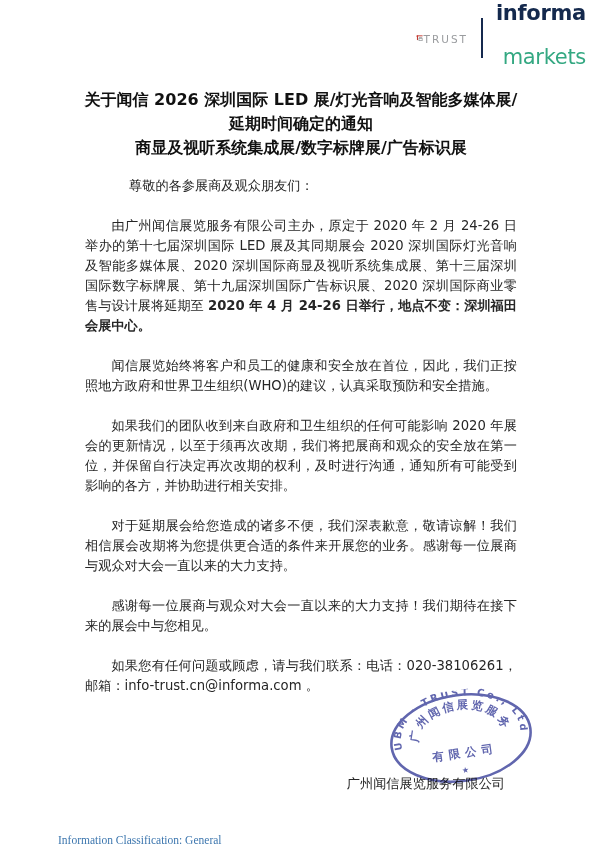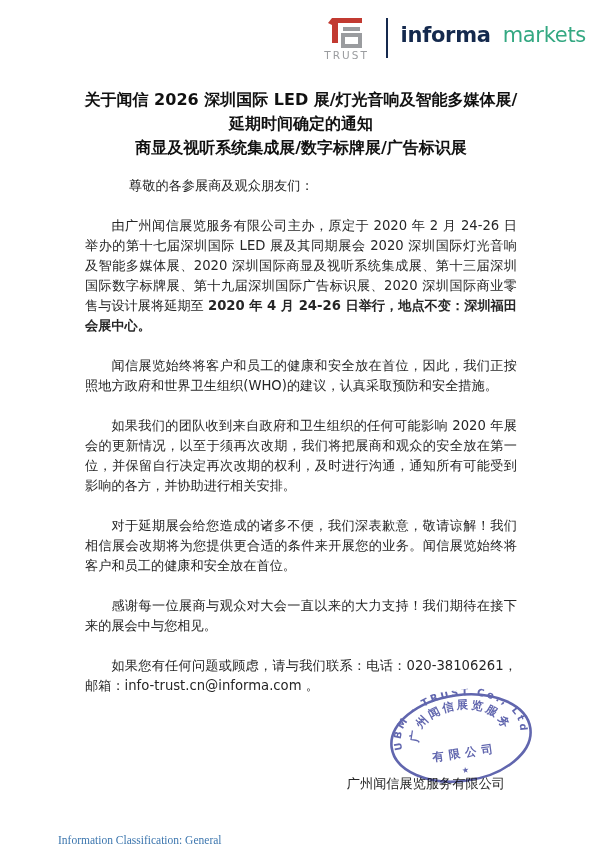--- a/index.html
+++ b/index.html
@@ -8,24 +8,24 @@
     position:relative; width:602px; height:852px; margin:0 auto;
     background:#ffffff; overflow:hidden;
     font-family:"DejaVu Sans","Liberation Sans",sans-serif;
     color:#262626;
   }
   
   .brand-row {
     position:absolute; top:14px; right:16px;
     display:flex; align-items:center; gap:13px; height:48px;
   }
-  .trust-mark { display:flex; flex-direction:column; align-items:center; width:52px; }
+  .trust-mark { display:flex; align-items:center; width:52px; }
   .trust-label { font-size:10.5px; letter-spacing:2px; color:#9a9c9f; margin-top:1px; }
   .brand-divider { width:2px; height:40px; background:#15294e; }
-  .informa-wrap { display:flex; align-items:flex-end; gap:12px; padding-bottom:6px; }
+  .informa-wrap { display:flex; align-items:flex-end; gap:20px; padding-bottom:6px;flex-direction:column; }
   .informa-word { font-size:21px; font-weight:700; color:#14294d; letter-spacing:-0.3px; }
   .markets-word { font-size:21px; font-weight:400; color:#34a882; letter-spacing:-0.3px; }
   
   .doc-title {
     margin:88px 60px 0 60px; text-align:center;
     font-size:16px; font-weight:700; line-height:24px; color:#111;
   }
   
   .doc-body { margin:0 85px; font-size:13.2px; line-height:20px; text-align:justify; }
   .salutation { margin-top:16px;margin-left:44px; }
@@ -79,21 +79,21 @@
     <div>关于闻信 2026 深圳国际 LED 展/灯光音响及智能多媒体展/</div>
     <div>延期时间确定的通知</div>
     <div>商显及视听系统集成展/数字标牌展/广告标识展</div>
   </h1>
 
   <div class="doc-body">
     <p class="salutation">尊敬的各参展商及观众朋友们：</p>
     <p class="para"><span>由广州闻信展览服务有限公司主办，原定于 2020 年 2 月 24-26 日举办的第十七届深圳国际 LED 展及其同期展会 2020 深圳国际灯光音响及智能多媒体展、2020 深圳国际商显及视听系统集成展、第十三届深圳国际数字标牌展、第十九届深圳国际广告标识展、2020 深圳国际商业零售与设计展将延期至 </span><span class="bold-seg">2020 年 4 月 24-26 日举行，地点不变：深圳福田会展中心。</span></p>
     <p class="para">闻信展览始终将客户和员工的健康和安全放在首位，因此，我们正按照地方政府和世界卫生组织(WHO)的建议，认真采取预防和安全措施。</p>
     <p class="para">如果我们的团队收到来自政府和卫生组织的任何可能影响 2020 年展会的更新情况，以至于须再次改期，我们将把展商和观众的安全放在第一位，并保留自行决定再次改期的权利，及时进行沟通，通知所有可能受到影响的各方，并协助进行相关安排。</p>
-    <p class="para">对于延期展会给您造成的诸多不便，我们深表歉意，敬请谅解！我们相信展会改期将为您提供更合适的条件来开展您的业务。闻信展览始终将客户和员工的健康和安全放在首位。</p>
+    <p class="para">对于延期展会给您造成的诸多不便，我们深表歉意，敬请谅解！我们相信展会改期将为您提供更合适的条件来开展您的业务。感谢每一位展商与观众对大会一直以来的大力支持。</p>
     <p class="para">感谢每一位展商与观众对大会一直以来的大力支持！我们期待在接下来的展会中与您相见。</p>
     <p class="para"><span>如果您有任何问题或顾虑，请与我们联系：电话：020-38106261，邮箱：</span><span>info-trust.cn@informa.com</span><span> 。</span></p>
   </div>
 
   <div class="signature-area">
     <div class="stamp-wrap">
       <svg viewBox="0 0 148 96">
         <ellipse cx="74" cy="48" rx="70" ry="43" fill="none" stroke="#4b51a3" stroke-width="2.6"></ellipse>
         <defs>
           <path id="ringPath" d="M 18 60 A 60 40 0 1 1 130 60" fill="none"></path>

